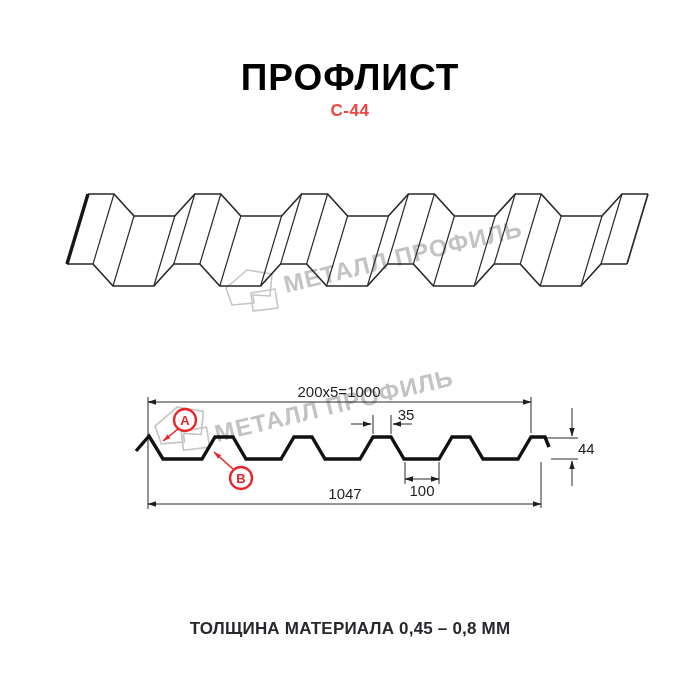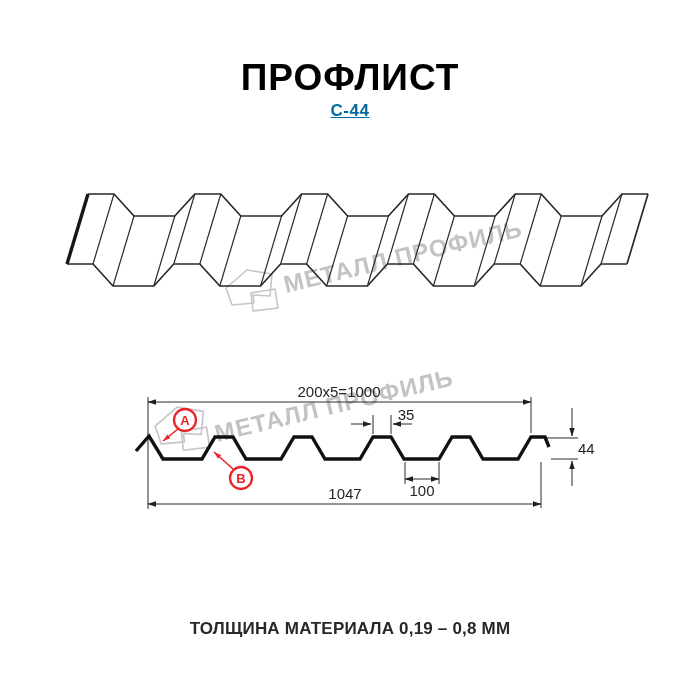--- a/index.html
+++ b/index.html
@@ -1,21 +1,21 @@
 <!DOCTYPE html>
 <html><head>
 <meta charset="utf-8">
 <style>
   html,body{margin:0;padding:0;background:#fff;}
   .page{position:relative;width:700px;height:700px;background:#ffffff;overflow:hidden;
         font-family:"Liberation Sans",sans-serif;}
   .title{position:absolute;top:57px;left:0;width:700px;text-align:center;margin:0;
          font-size:37px;font-weight:700;letter-spacing:1px;color:#000000;}
   .code{position:absolute;top:101px;left:0;width:700px;text-align:center;
-        font-size:17px;font-weight:700;letter-spacing:.5px;color:#0369a1;text-decoration:underline;}
+        font-size:17px;font-weight:700;letter-spacing:.5px;color:#ef4444;}
   .footer-note{position:absolute;top:619px;left:0;width:700px;text-align:center;
         font-size:17px;font-weight:700;letter-spacing:.2px;color:#27272c;}
   svg.art{position:absolute;left:0;top:0;width:700px;height:700px;}
   .l3d{fill:none;stroke:#2a2a2a;stroke-width:1.7px;}
   .fold3d{fill:none;stroke:#2a2a2a;stroke-width:1.2px;}
   .cut3d{fill:none;stroke:#161616;stroke-width:3.4px;}
   .wm-text{font-family:"Liberation Sans",sans-serif;font-size:24px;font-weight:700;
            letter-spacing:1px;fill:#c3c3c3;}
   .wm-logo{fill:none;stroke:#c6c6c6;stroke-width:1.6px;stroke-linejoin:round;}
   .xsec{fill:none;stroke:#111;stroke-width:3.4px;stroke-linejoin:miter;}
@@ -125,14 +125,14 @@
       <text class="red-letter" x="185" y="425" text-anchor="middle">А</text>
     </g>
 
     <g>
       <line class="red-ln" x1="233" y1="469" x2="214" y2="452" marker-end="url(#ahr)"></line>
       <circle class="red-circ" cx="241" cy="478" r="11"></circle>
       <text class="red-letter" x="241" y="483" text-anchor="middle">В</text>
     </g>
   </svg>
 
-  <div class="footer-note">ТОЛЩИНА МАТЕРИАЛА 0,19 – 0,8 ММ</div>
+  <div class="footer-note">ТОЛЩИНА МАТЕРИАЛА 0,45 – 0,8 ММ</div>
 </div>
 
 </body></html>

